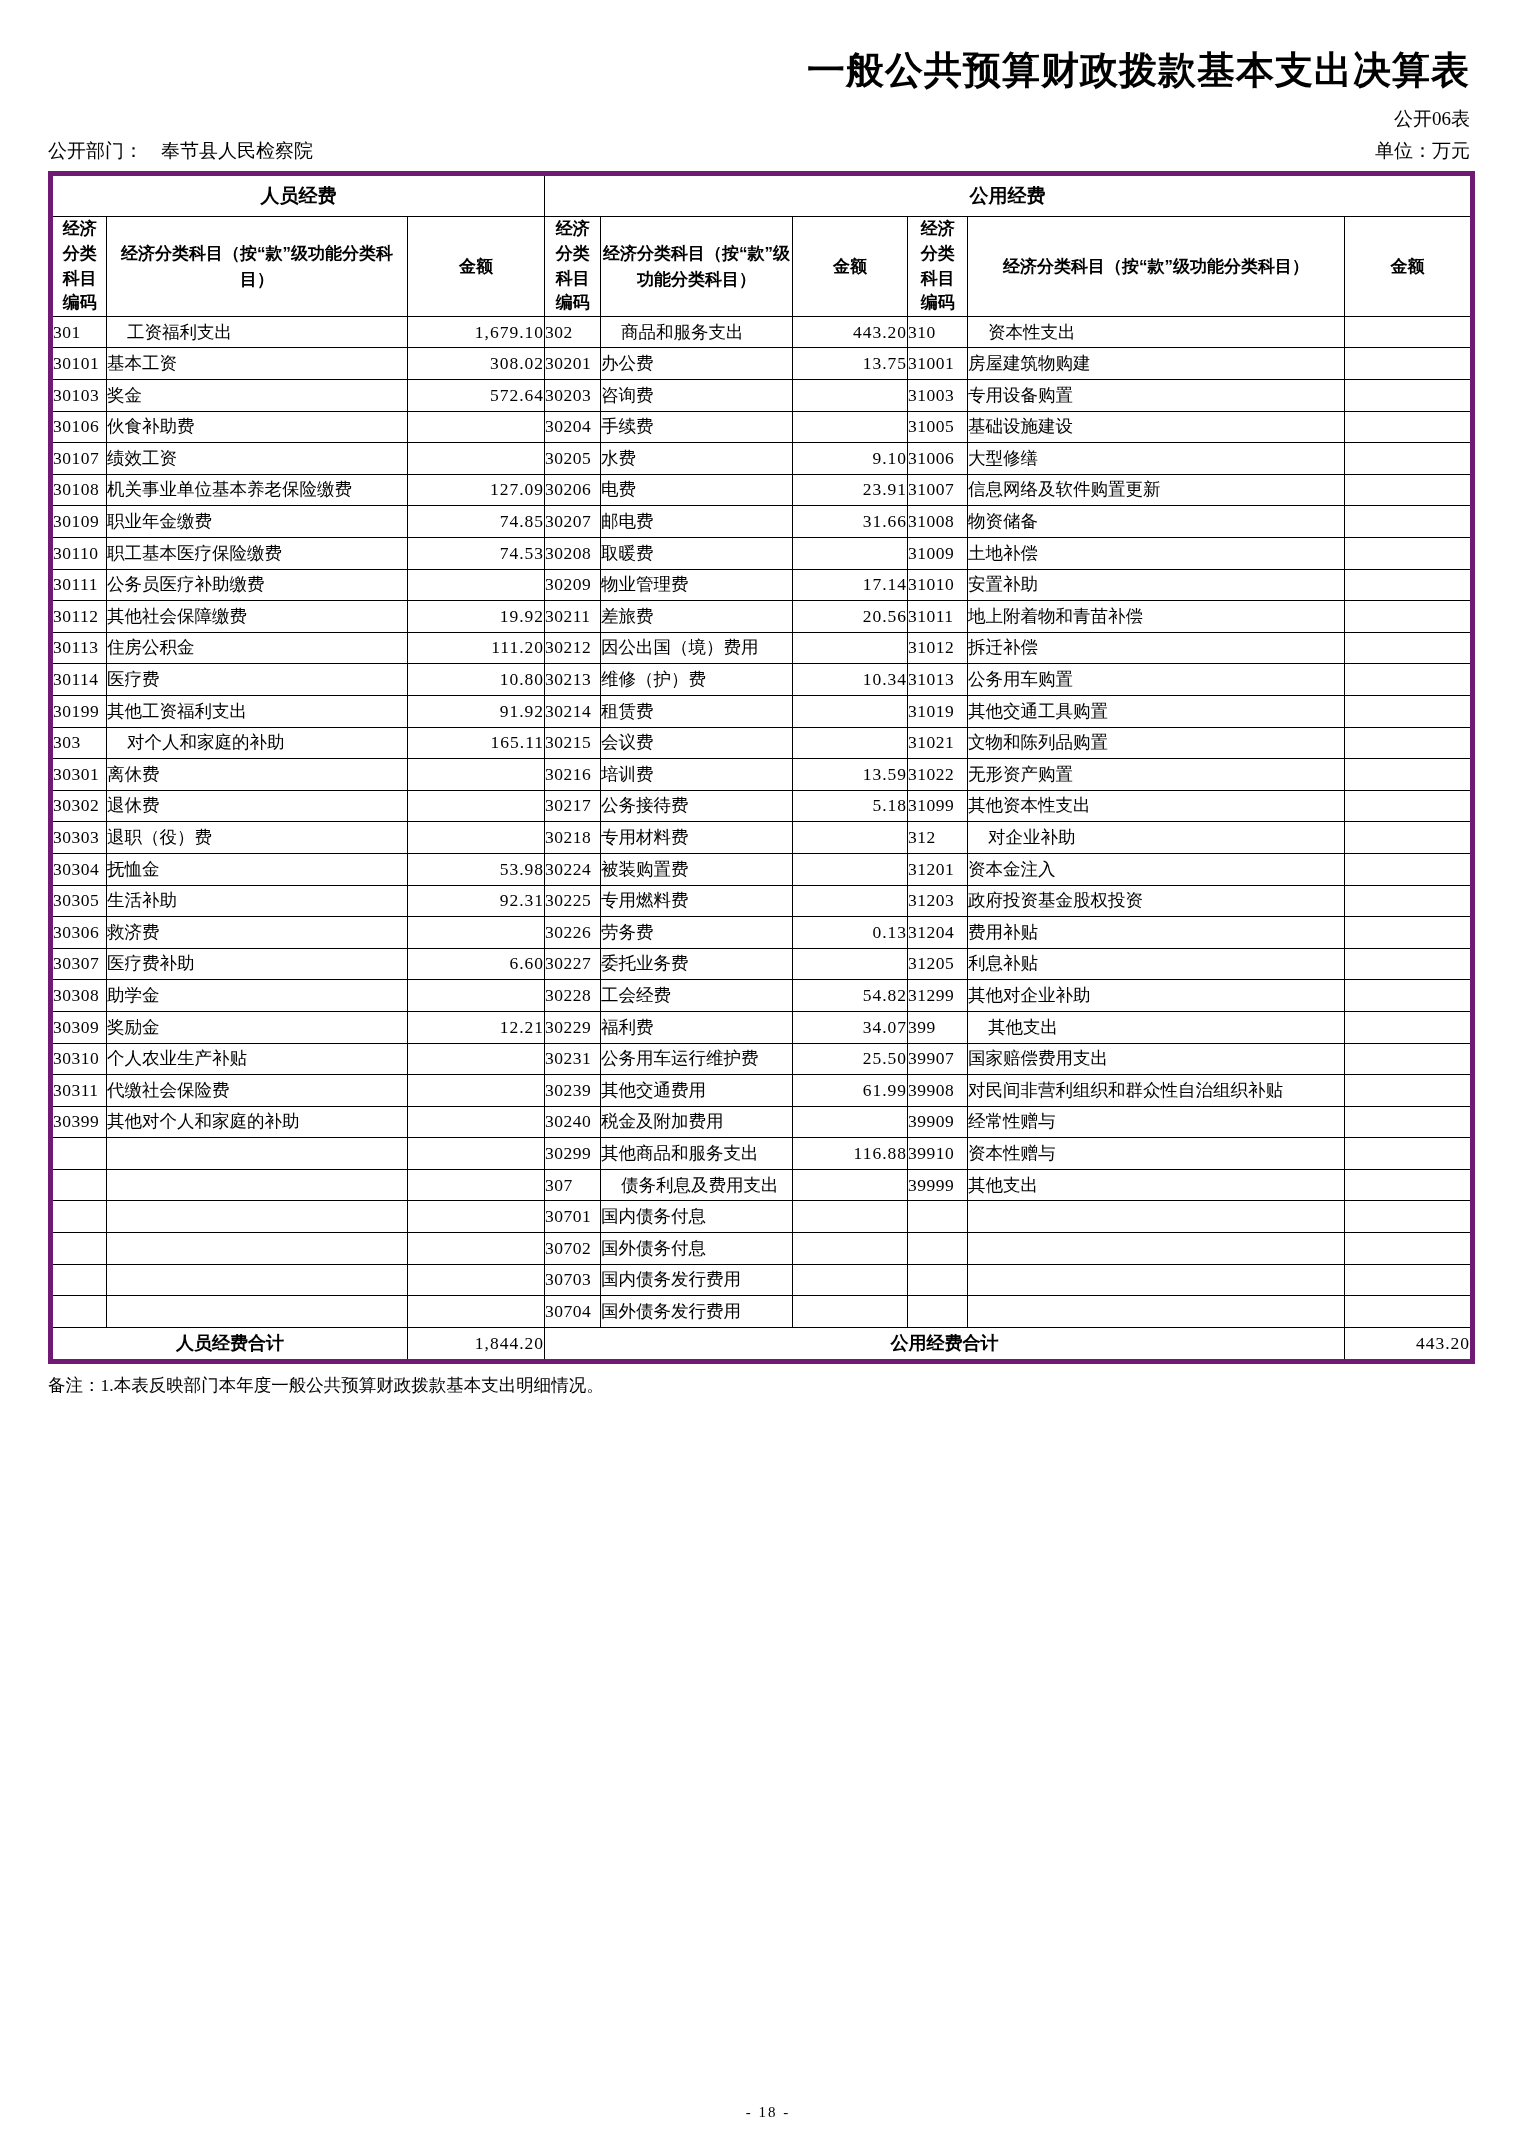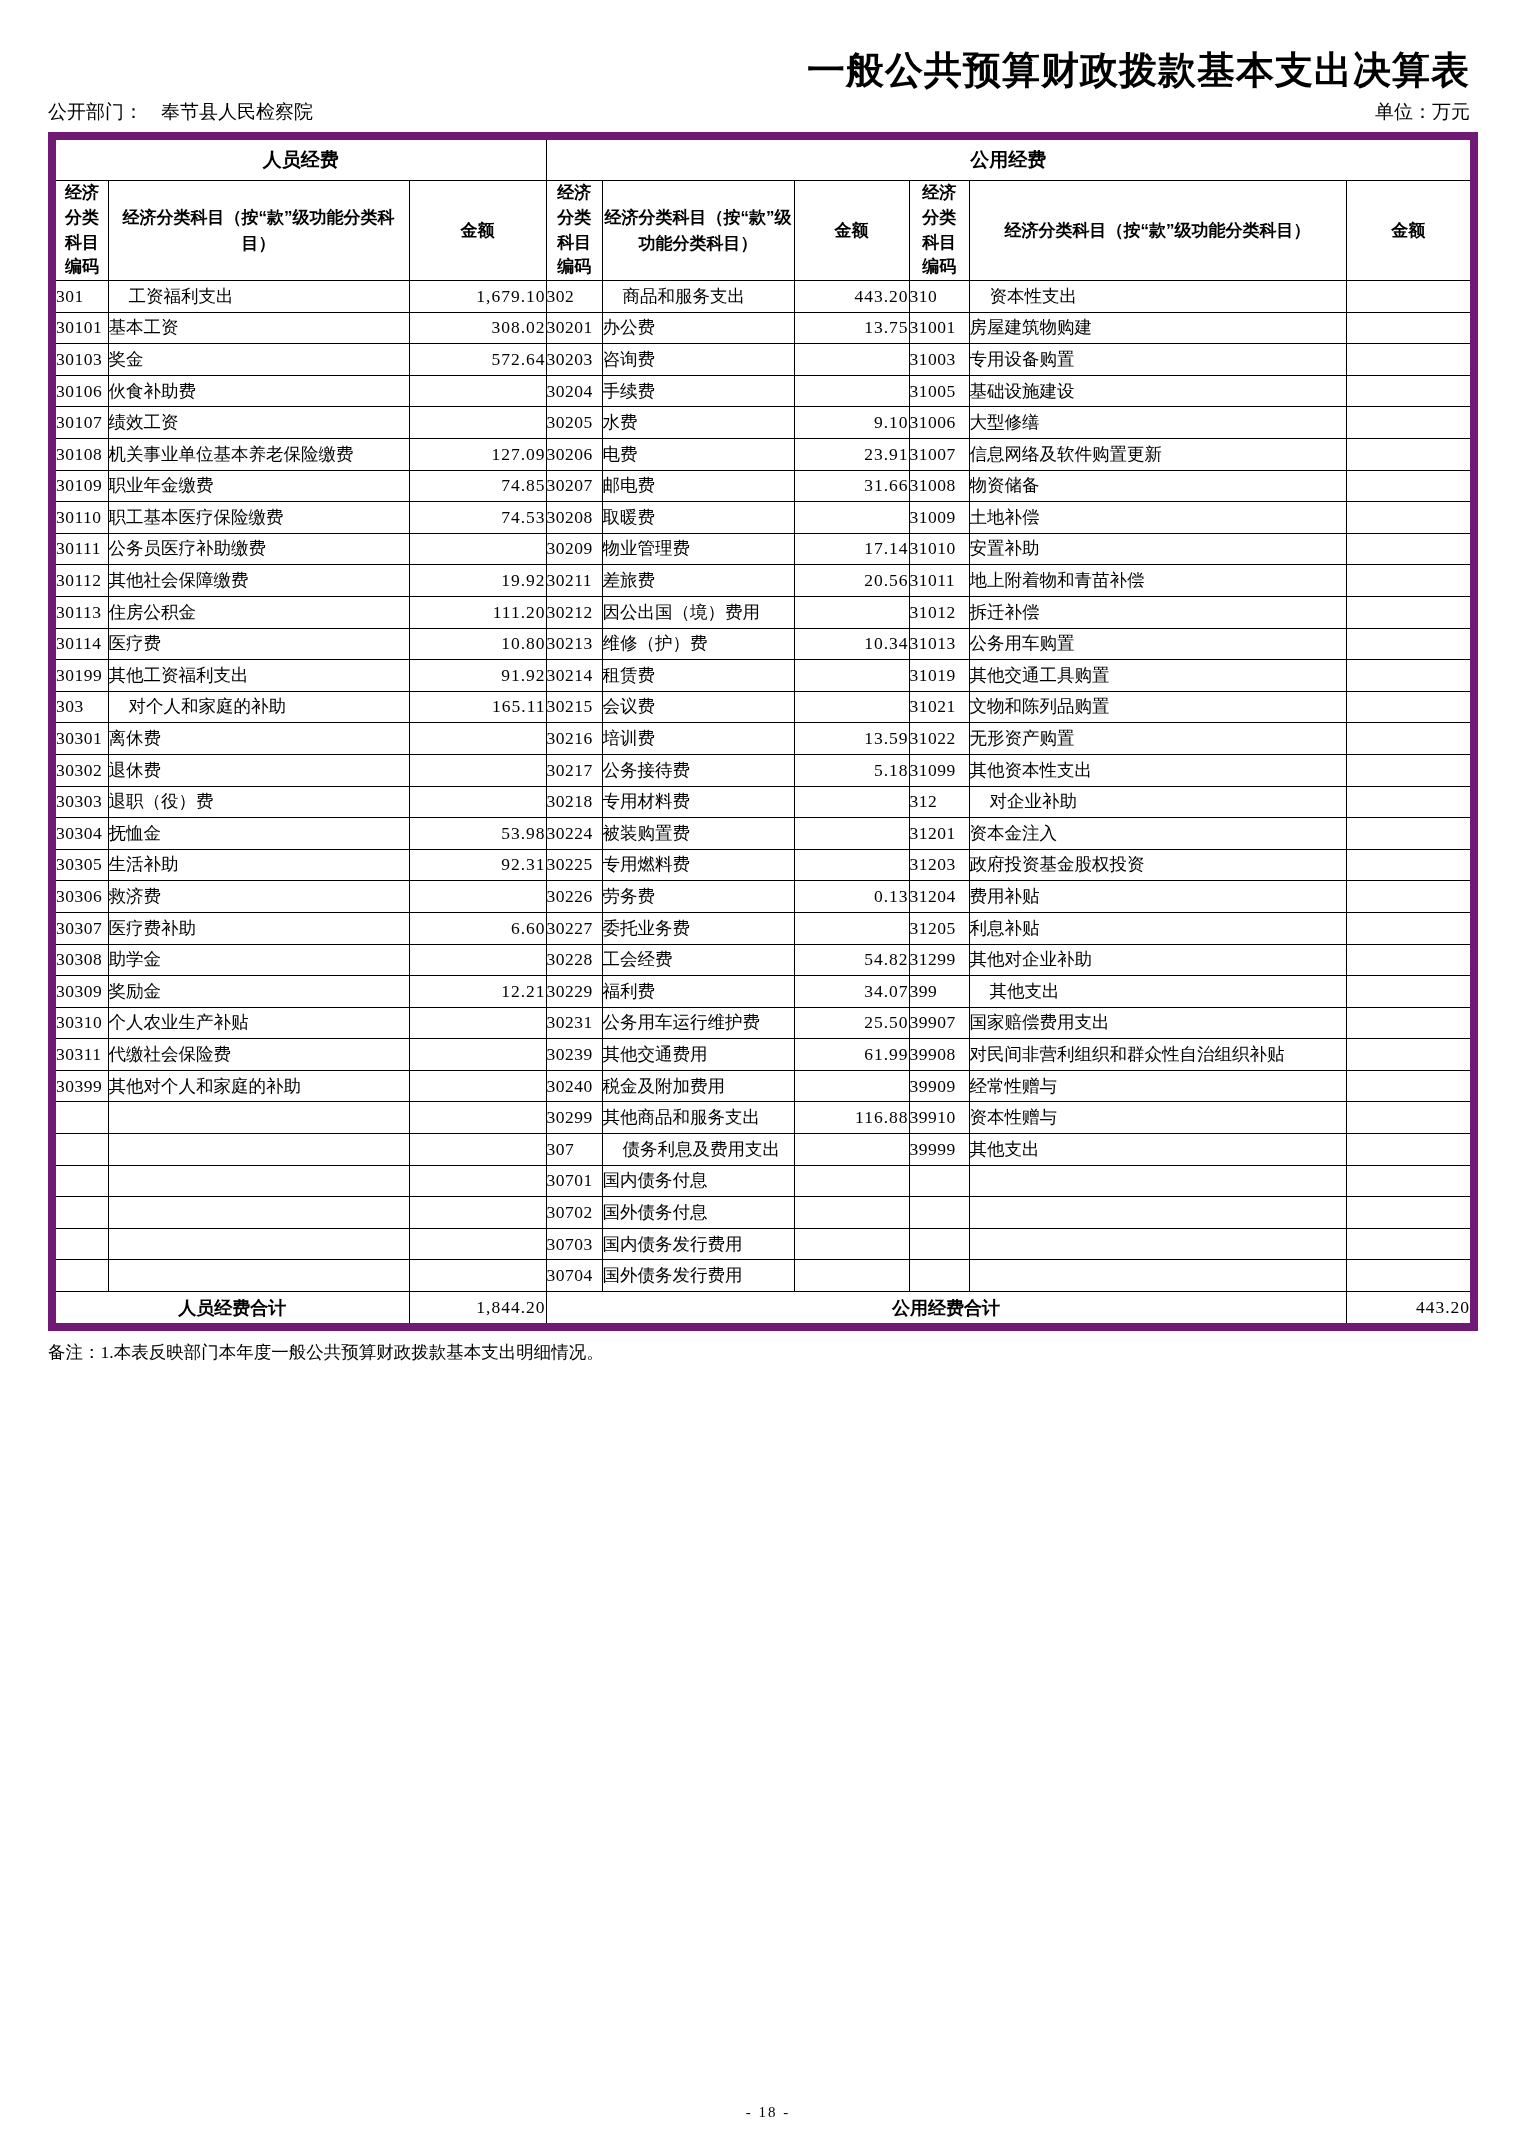--- a/index.html
+++ b/index.html
@@ -12,21 +12,21 @@
   .page-title{
     text-align:right;font-weight:bold;font-size:38px;letter-spacing:1px;
     font-family:Liberation Serif, serif;
     padding-top:50px;line-height:1.1;
   }
   .table-code-line{text-align:right;font-size:19px;margin-top:16px;line-height:1.2;}
   .dept-line{display:flex;justify-content:space-between;font-size:19px;margin-top:8px;margin-bottom:8px;line-height:1.3;}
   .dept-left .dept-value{margin-left:18px;}
   table.fin{
     border-collapse:collapse;table-layout:fixed;width:1422px;
-    border:8px solid #701a75;
+    border:5px solid #701a75;
   }
   table.fin th,table.fin td{
     border:1px solid #000;padding:0;overflow:hidden;vertical-align:middle;
   }
   th.group-h{
     height:40px;font-size:19px;font-weight:bold;text-align:center;
     font-family:"Liberation Sans","DejaVu Sans",sans-serif;
   }
   tr.col-head th{height:92px;font-size:17px;font-weight:bold;text-align:center;
     font-family:"Liberation Sans","DejaVu Sans",sans-serif;}
@@ -50,20 +50,21 @@
     position:absolute;left:0;right:0;bottom:28px;text-align:center;
     font-size:15px;letter-spacing:2px;padding-left:16px;
   }
 </style>
 </head>
 <body>
 
 <div class="sheet">
   <div class="page-title">一般公共预算财政拨款基本支出决算表</div>
 
+  <div class="table-code-line">公开06表</div>
 
   <div class="dept-line">
     <div class="dept-left">
       <span>公开部门：</span><span class="dept-value">奉节县人民检察院</span>
     </div>
     <div>单位：万元</div>
   </div>
 
   <table class="fin">
     <colgroup>

